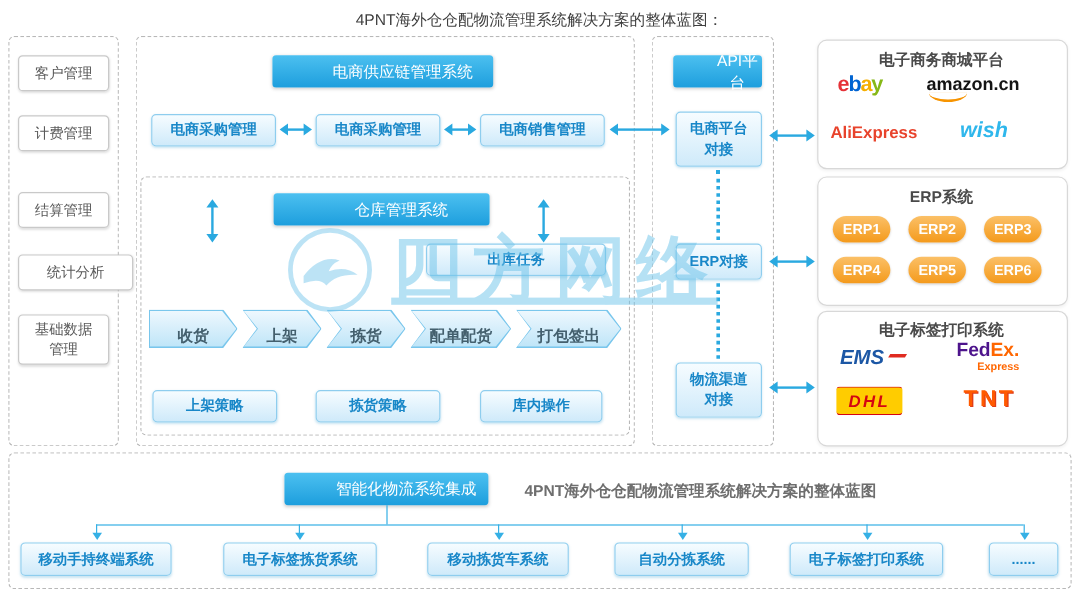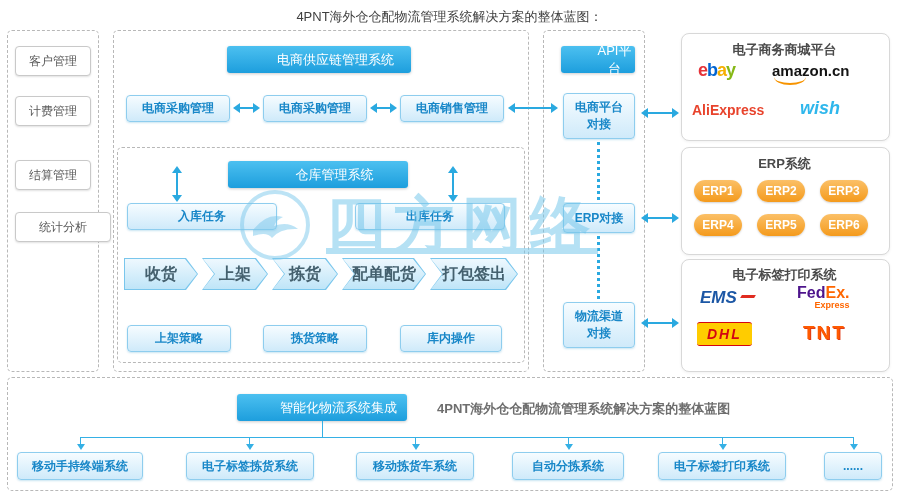--- a/index.html
+++ b/index.html
@@ -19,21 +19,21 @@
         box-shadow:0 1px 2px rgba(42,150,205,.25);}
   .panel{position:absolute;background:#fff;border:1px solid #d8d8d8;border-radius:8px;box-shadow:0 1px 3px rgba(0,0,0,.06);}
   .panel-title{position:absolute;text-align:center;font-size:13px;font-weight:bold;color:#4a4a4a;}
   .pill{position:absolute;width:48px;height:22px;border-radius:11px;background:linear-gradient(180deg,#fbc067,#f49a1c);
         color:#fff;font-size:12px;font-weight:bold;display:flex;align-items:center;justify-content:center;
         box-shadow:0 1px 2px rgba(0,0,0,.18);}
   
   .chev{position:absolute;height:32px;}
   .chev .outer{position:absolute;left:0;top:0;right:0;bottom:0;background:#79c6ec;}
   .chev .inner{position:absolute;left:1px;top:1px;right:1px;bottom:1px;background:linear-gradient(180deg,#eef8fe,#bfe5f8);
-        display:flex;align-items:center;justify-content:center;font-size:16px;font-weight:bold;color:#44606e;}
+        display:flex;align-items:flex-end;justify-content:center;font-size:13px;font-weight:bold;color:#44606e;}
   .cp-first{clip-path:polygon(0 0,calc(100% - 12px) 0,100% 50%,calc(100% - 12px) 100%,0 100%);}
   .cp-mid{clip-path:polygon(0 0,calc(100% - 12px) 0,100% 50%,calc(100% - 12px) 100%,0 100%,12px 50%);}
   
   .ah{position:absolute;height:10px;}
   .ah i{position:absolute;display:block;}
   .ah .l{left:0;top:0;width:0;height:0;border-top:5px solid transparent;border-bottom:5px solid transparent;border-right:7px solid #2aa9e0;}
   .ah .r{right:0;top:0;width:0;height:0;border-top:5px solid transparent;border-bottom:5px solid transparent;border-left:7px solid #2aa9e0;}
   .ah .b{left:5px;right:5px;top:4px;height:2px;background:#2aa9e0;}
   .av{position:absolute;width:10px;}
   .av i{position:absolute;display:block;}
@@ -84,20 +84,23 @@
     </div>
   <div class="wbox" style="left:15px;top:96px;width:76px;height:30px">
       <span>计费管理</span>
     </div>
   <div class="wbox" style="left:15px;top:160px;width:76px;height:30px">
       <span>结算管理</span>
     </div>
   <div class="wbox" style="left:15px;top:212px;width:96px;height:30px">
       <span>统计分析</span>
     </div>
+  <div class="wbox" style="left:15px;top:262px;width:76px;height:42px">
+      <span style="width:48px">基础数据管理</span>
+    </div>
 
   <div class="bluebox" style="left:227px;top:46px;width:184px;height:27px">
       <span>电商供应链管理系统</span>
     </div>
   <div class="lblue" style="left:126px;top:95px;width:104px;height:27px">
       <span>电商采购管理</span>
     </div>
   <div class="lblue" style="left:263px;top:95px;width:104px;height:27px">
       <span>电商采购管理</span>
     </div>
@@ -142,23 +145,20 @@
       <i class="bt"></i>
     </div>
   <div class="av" style="left:448px;top:166px;height:36px">
       <i class="t"></i>
       <i class="m"></i>
       <i class="bt"></i>
     </div>
 
   <div class="bluebox" style="left:228px;top:161px;width:180px;height:27px">
       <span>仓库管理系统</span>
-    </div>
-  <div class="lblue" style="left:127px;top:203px;width:150px;height:27px">
-      <span>入库任务</span>
     </div>
   <div class="lblue" style="left:355px;top:203px;width:150px;height:27px">
       <span>出库任务</span>
     </div>
 
   <div class="chev" style="left:124px;top:258px;width:74px">
     <div class="outer cp-first"></div>
       <div class="inner cp-first">
         <span>收货</span>
       </div>

